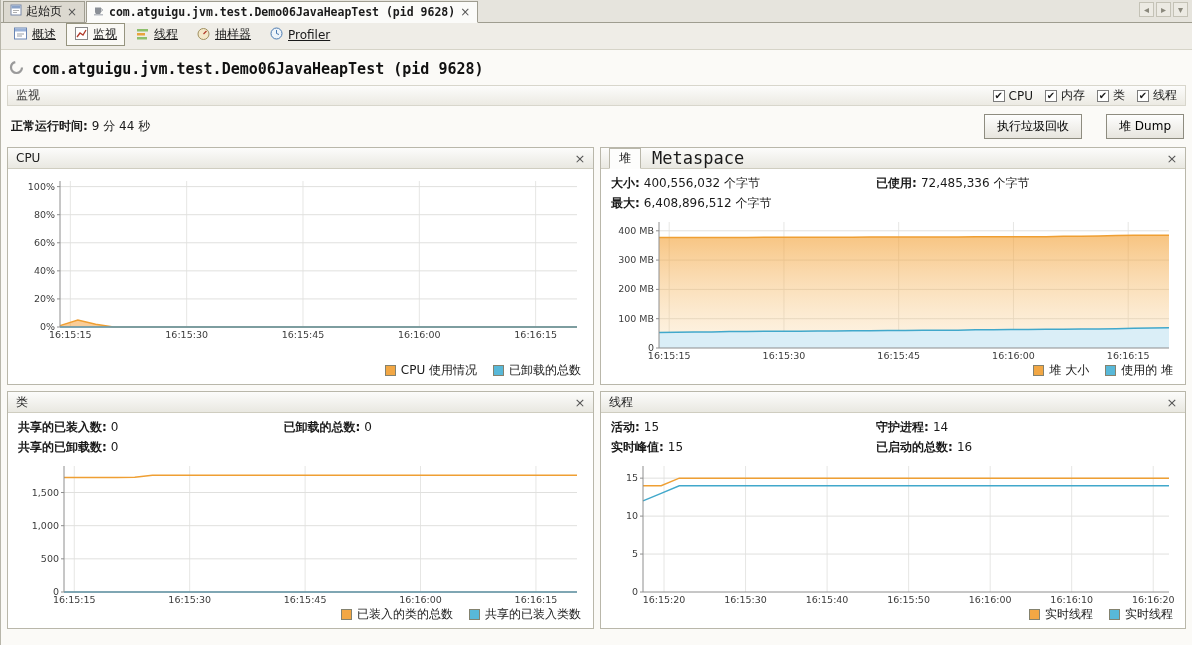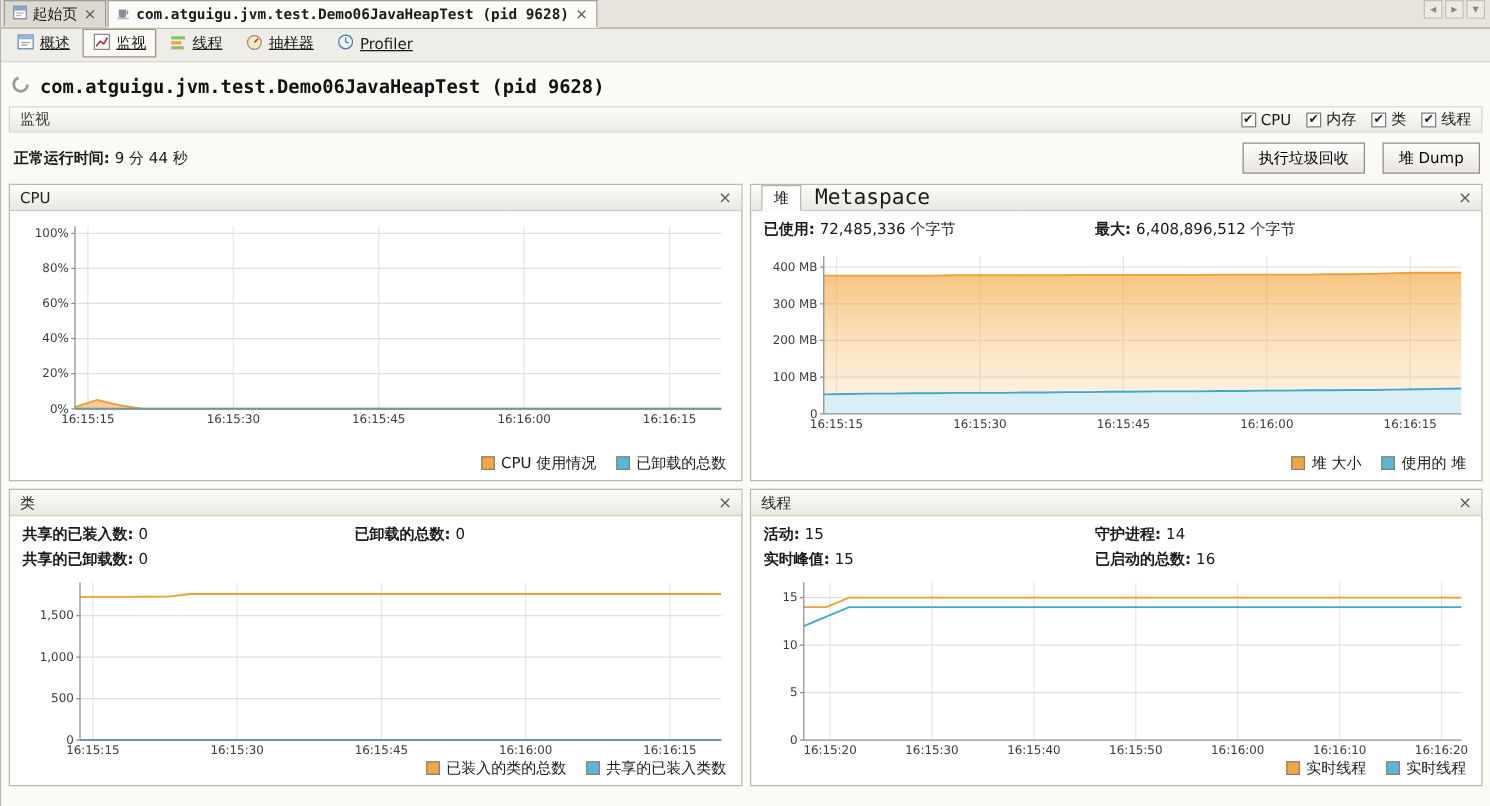--- a/index.html
+++ b/index.html
@@ -5,21 +5,21 @@
   * { box-sizing: border-box; margin: 0; padding: 0; }
   html,body { width:1192px; height:645px; overflow:hidden; }
   body {
     font-family: "DejaVu Sans", "Liberation Sans", sans-serif;
     font-size: 12px; color:#1a1a1a; background:#f0efeb;
   }
   .app { width:100%; height:100%; display:flex; flex-direction:column; border-left:1px solid #b8b6aa; }
 
   
   .tabbar { height:23px; background:#e6e4dd; border-bottom:1px solid #9f9d90;
-            display:flex; align-items:flex-start; padding-left:2px; }
+            display:flex; align-items:center; padding-left:2px; }
   .tab { display:flex; align-items:center; gap:4px; height:21px; padding:0 6px;
          background:#dcd9d0; border:1px solid #9f9d90; border-bottom:none; margin-right:1px;
          white-space:nowrap; cursor:default; }
   .tab.active { background:#fbfbf9; margin-bottom:-1px; height:22px; border-bottom:1px solid #fbfbf9; }
   .tab-label-mono { font-family:"DejaVu Sans Mono","Liberation Mono",monospace; font-weight:bold; font-size:11.5px; }
   .tabclose { color:#555; font-size:12px; width:12px; text-align:center; line-height:12px; cursor:pointer; }
   .tab-spacer { flex:1; }
   .tab-nav { display:flex; align-items:center; gap:2px; padding:0 4px 3px 0; color:#8a887c; font-size:10px; }
   .tab-nav span { width:15px; height:15px; display:flex; align-items:center; justify-content:center;
                   border:1px solid #c4c2b6; background:#eceae3; }
@@ -39,21 +39,21 @@
   .section-bar { height:21px; background:linear-gradient(#fcfcfb,#eceae3); border:1px solid #d8d6cc;
                  display:flex; align-items:center; padding:0 8px; }
   .section-bar .sec-label { color:#3a3a3a; }
   .cb-group { margin-left:auto; display:flex; gap:12px; align-items:center; }
   .cb { display:flex; align-items:center; gap:4px; cursor:pointer; }
   .cb-box { width:12px; height:12px; background:#fff; border:1px solid #7d7d7d;
             display:flex; align-items:center; justify-content:center; font-size:10px; line-height:10px; color:#1c1c1c; }
 
   .uptime-row { display:flex; align-items:center; padding:8px 2px 8px 4px; }
   .uptime-row b { margin-right:4px; }
-  .btn-group { margin-left:auto; display:flex; gap:14px; }
+  .btn-group { margin-left:auto; display:flex; gap:24px; }
   .btn { padding:3px 12px; background:linear-gradient(#fefefe,#e7e5de); border:1px solid #8e8c80;
          font-size:12px; cursor:pointer; font-family:inherit; }
 
   
   .grid { display:grid; grid-template-columns:1fr 1fr; gap:6px; }
   .panel { height:238px; background:#fff; border:1px solid #b9b7aa; display:flex; flex-direction:column; }
   .panel-header { height:21px; flex:0 0 21px; background:linear-gradient(#fcfcfb,#e9e8e1);
                   border-bottom:1px solid #cfcdc0; display:flex; align-items:center; padding:0 5px 0 8px; }
   .panel-title { font-size:12px; color:#222; }
   .panel-close { margin-left:auto; color:#555; width:16px; text-align:center; cursor:pointer; font-size:13px; }
@@ -257,20 +257,21 @@
       </div>
 
       <div class="panel">
         <div class="panel-header">
           <span class="ptab selected">堆</span>
           <span class="ptab mono">Metaspace</span>
           <span class="panel-close">×</span>
         </div>
         <div class="panel-body">
           <div class="stats">
+            <span class="stat"><b>大小:</b><span>400,556,032 个字节</span></span>
             <span class="stat"><b>已使用:</b><span>72,485,336 个字节</span></span>
             <span class="stat"><b>最大:</b><span>6,408,896,512 个字节</span></span>
             <span></span>
           </div>
           <div class="chart"><svg width="564" height="146">
                 <defs>
                   <linearGradient id="heapg0" x1="0" y1="0" x2="0" y2="1">
                     <stop offset="0" stop-color="rgba(243,160,52,0.62)"></stop>
                     <stop offset="1" stop-color="rgba(248,210,150,0.22)"></stop>
                   </linearGradient>

